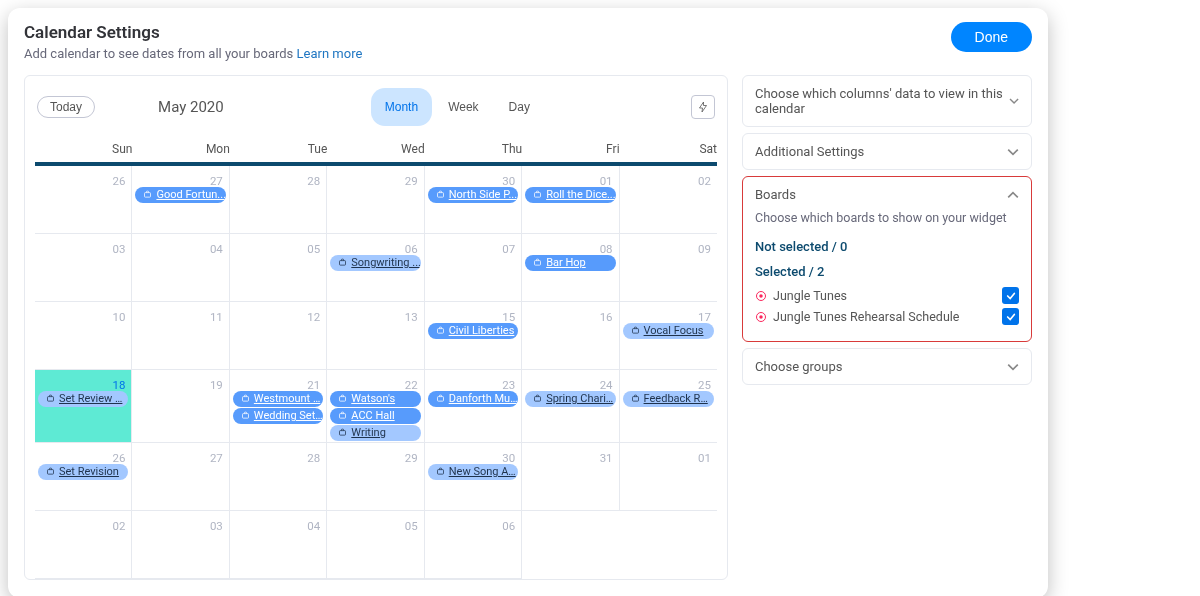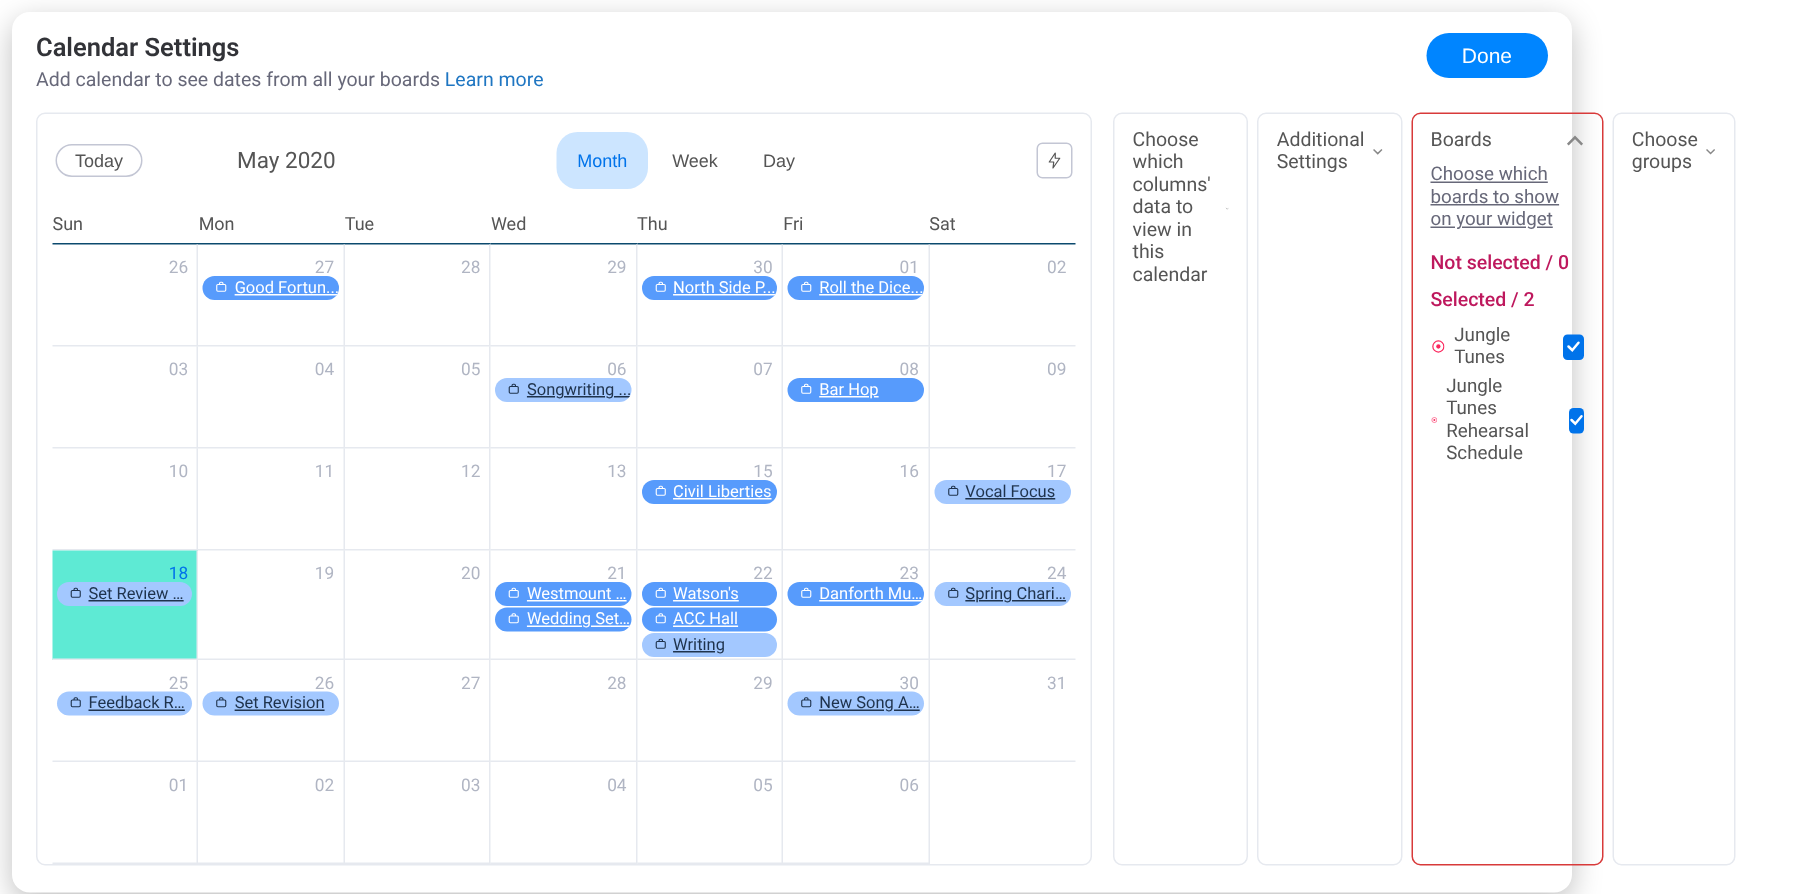--- a/index.html
+++ b/index.html
@@ -61,22 +61,22 @@
     border:1px solid #c3c6d4; background:#fff; border-radius:4px;
     width:24px; height:24px; display:flex; align-items:center; justify-content:center;
     cursor:pointer;
   }
   .sync-btn svg { width:12px; height:12px; }
   .cal-grid {
     display:grid;
     grid-template-columns: repeat(7, 1fr);
   }
   .dayname {
-    text-align:left; font-size:12px; color:#555; padding:6px 0;
-    border-bottom:1px solid #0c4a6e;
+    text-align:right; font-size:12px; color:#555; padding:6px 0;
+    border-bottom:4px solid #0c4a6e;
   }
   .cell {
     border-right:1px solid #e6e9ef;
     border-bottom:1px solid #e6e9ef;
     min-height:68px;
     position:relative;
     padding-top:20px;
     overflow:hidden;
   }
   .cell:nth-child(7n) { border-right:none; }
@@ -94,37 +94,37 @@
     display:flex; align-items:center; gap:4px;
     white-space:nowrap; overflow:hidden; text-overflow:ellipsis;
     cursor:pointer;
     text-decoration:underline;
   }
   .evt-blue  { background:#579bfc; color:#fff; }
   .evt-light { background:#a3c8ff; color:#1f334d; }
   .evt svg { width:9px; height:9px; flex:none; }
   
   .side {
-    width:290px; display:flex; gap:6px;
+    width:290px; display:flex; flex-direction:column; gap:6px;
   }
   .side-card {
     border:1px solid #e6e9ef; border-radius:6px; background:#fff;
   }
   .side-hdr {
     display:flex; align-items:center; justify-content:space-between;
     padding:10px 12px; font-size:13px; color:#555; cursor:pointer;
   }
   .chev { width:12px; height:12px; }
   .boards-box {
     border:1.5px solid #d83a3a; border-radius:6px; padding:2px 0 14px 0;
   }
   .boards-box .side-hdr { padding:8px 12px;gap:32px; }
   .boards-body { padding:0 12px; }
-  .boards-desc { color:#676879; font-size:12.5px; margin-bottom:14px;text-decoration:underline; }
-  .boards-sub { font-size:13px; color:#be185d; margin:10px 0 6px 0; font-weight:500; }
+  .boards-desc { color:#676879; font-size:12.5px; margin-bottom:14px; }
+  .boards-sub { font-size:13px; color:#0c4a6e; margin:10px 0 6px 0; font-weight:500; }
   .board-row {
     display:flex; align-items:center; gap:6px; padding:2px 0;
     font-size:12.5px; color:#555;
   }
   .board-row .spacer { flex:1; }
   .board-chk {
     width:17px; height:17px; border-radius:3px; background:#0073ea;
     display:flex; align-items:center; justify-content:center; cursor:pointer;
   }
   .board-chk svg { width:10px; height:10px; }
@@ -301,23 +301,20 @@
             <div class="evt evt-light">
               <svg viewBox="0 0 24 24">
                 <rect x="4" y="7" width="16" height="12" rx="2" fill="none" stroke="currentColor" stroke-width="2"></rect>
                 <path d="M9 7 V5 a2 2 0 0 1 2 -2 h2 a2 2 0 0 1 2 2 V7" fill="none" stroke="currentColor" stroke-width="2"></path>
               </svg>
               <span>Set Review …</span>
             </div>
           </div>
           <div class="cell">
             <span class="dn">19</span>
-          </div>
-          <div class="cell">
-            <span class="dn">20</span>
           </div>
           <div class="cell">
             <span class="dn">21</span>
             <div class="evt evt-blue">
               <svg viewBox="0 0 24 24">
                 <rect x="4" y="7" width="16" height="12" rx="2" fill="none" stroke="currentColor" stroke-width="2"></rect>
                 <path d="M9 7 V5 a2 2 0 0 1 2 -2 h2 a2 2 0 0 1 2 2 V7" fill="none" stroke="currentColor" stroke-width="2"></path>
               </svg>
               <span>Westmount …</span>
             </div>

